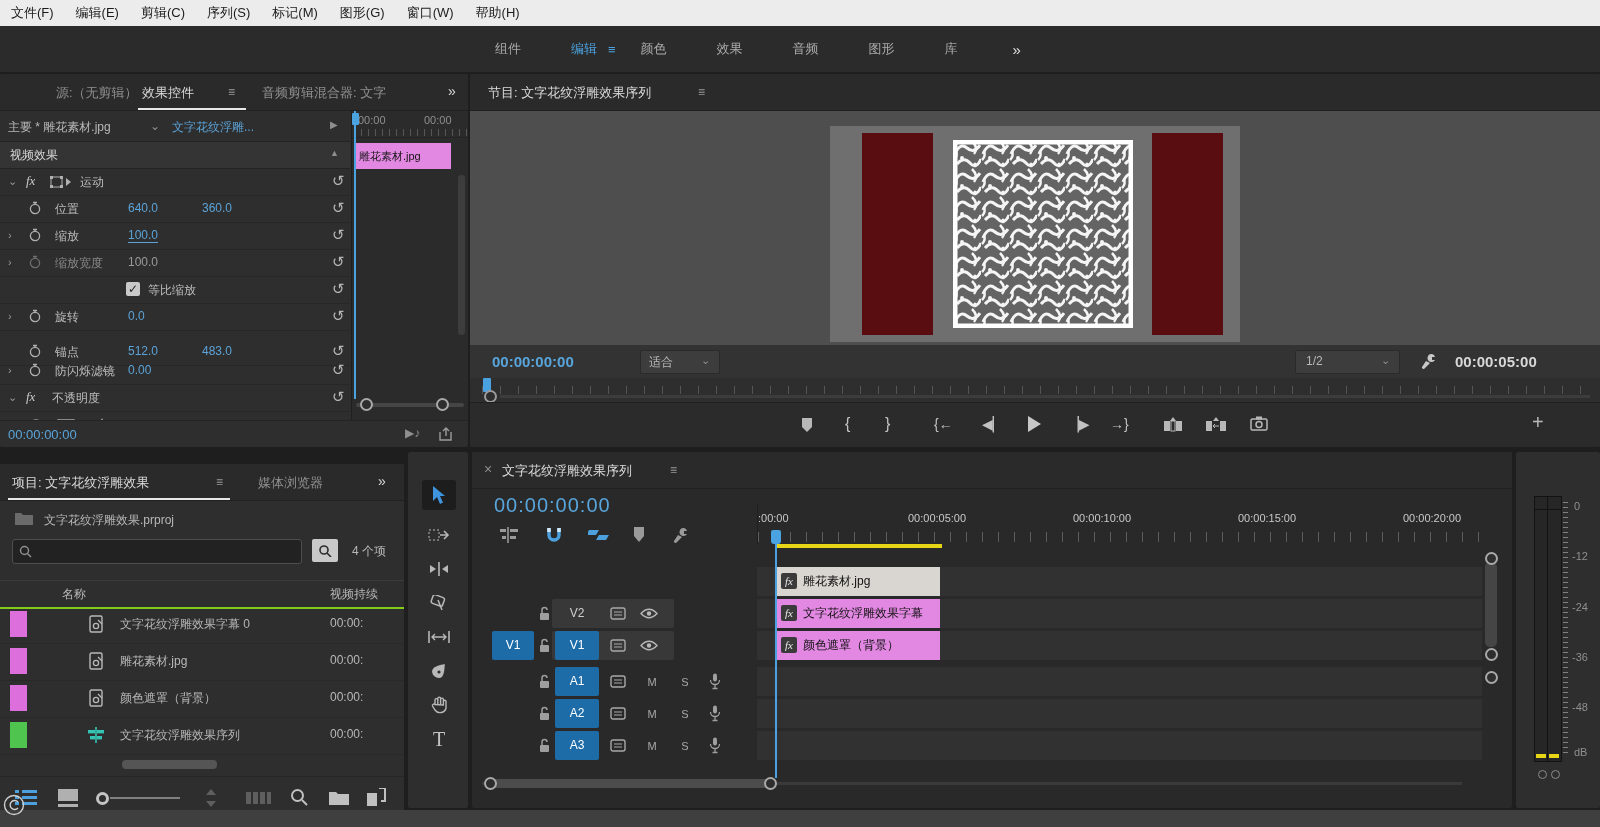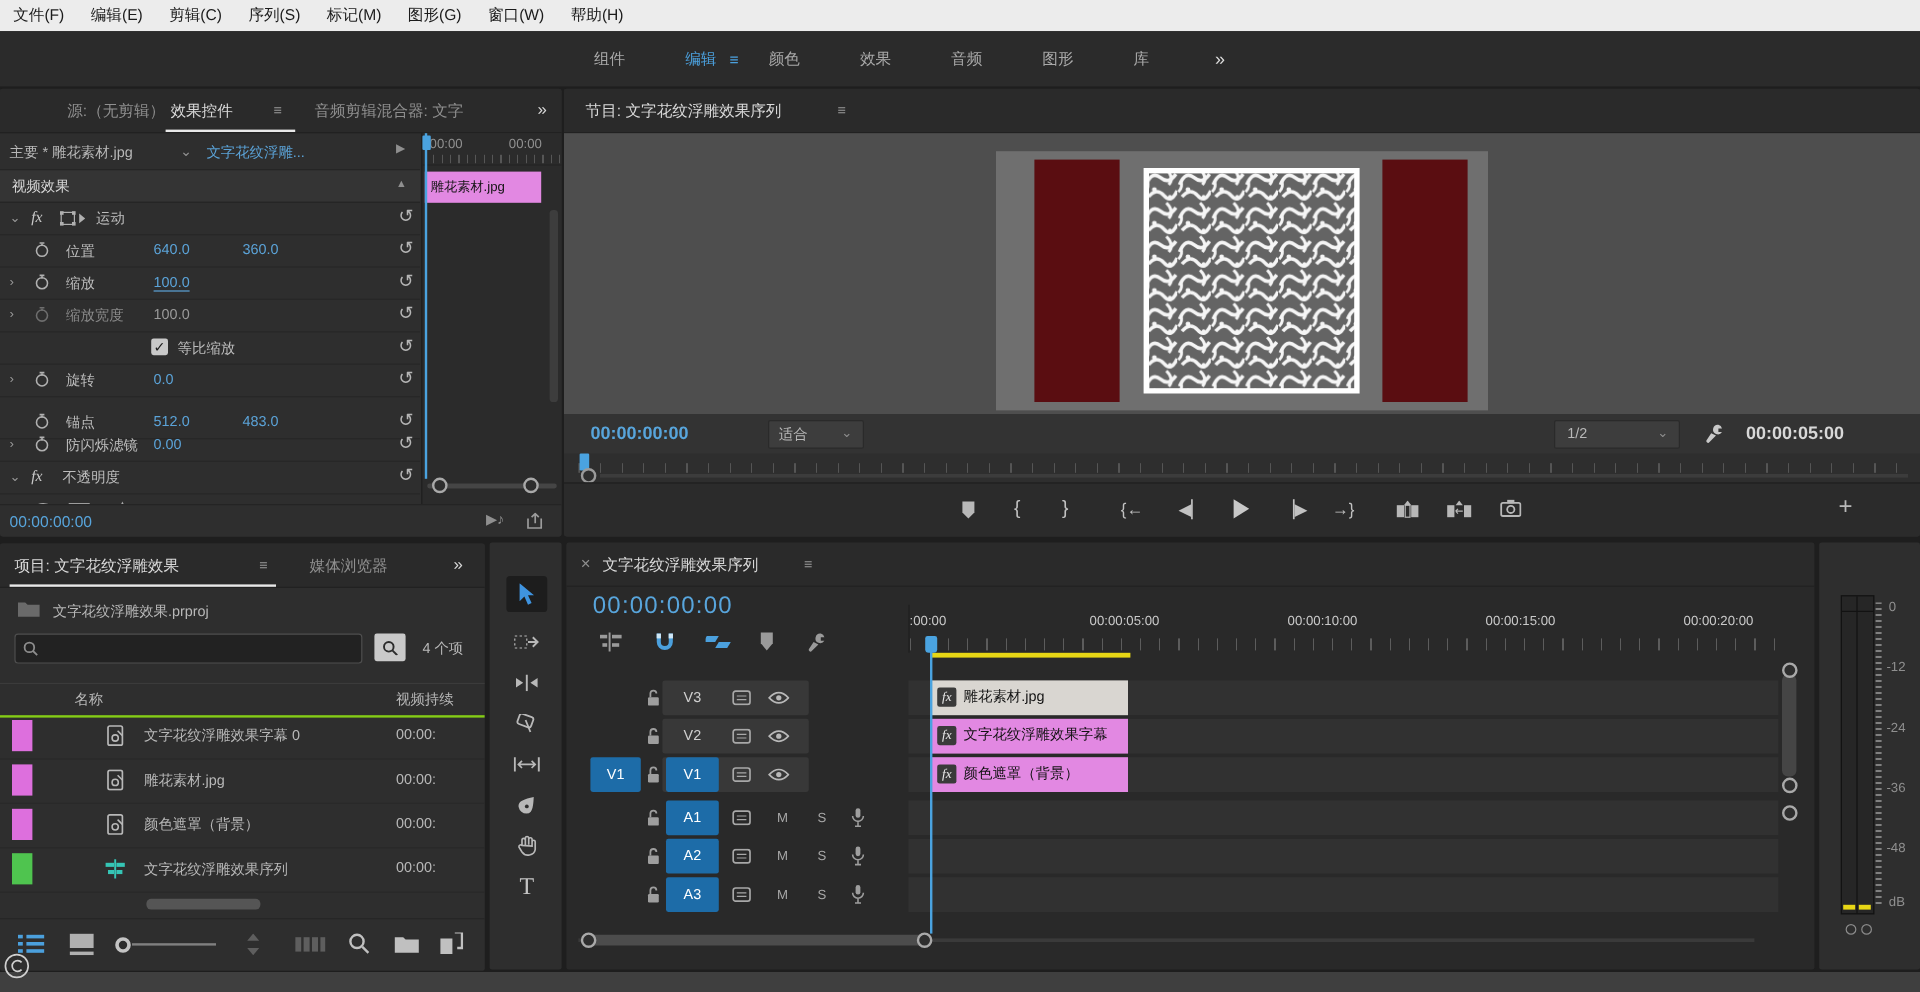--- a/index.html
+++ b/index.html
@@ -323,21 +323,21 @@
       </svg>
       <svg class="abs" style="left:780px;top:13px;" width="18" height="15" viewBox="0 0 18 15">
         <rect x="1" y="3" width="16" height="11" rx="1.5" fill="none" stroke="#b8b8b8" stroke-width="1.5"></rect>
         <rect x="6" y="0.5" width="6" height="3" fill="#b8b8b8"></rect>
         <circle cx="9" cy="8.5" r="3" fill="none" stroke="#b8b8b8" stroke-width="1.5"></circle>
       </svg>
       <span class="abs" style="left:1062px;top:8px;font-size:20px;color:#b8b8b8;">+</span>
     </div>
   </div>
 
-  <div class="panel" style="left:0;top:453px;width:404px;height:356px;">
+  <div class="panel" style="left:0;top:464px;width:404px;height:356px;">
     <div class="tabstrip">
       <span class="abs tab-active" style="left:12px;top:10px;">项目: 文字花纹浮雕效果</span>
       <span class="abs hamb" style="left:216px;top:11px;">≡</span>
       <div class="tab-underline" style="left:8px;width:222px;"></div>
       <span class="abs" style="left:258px;top:10px;">媒体浏览器</span>
       <span class="abs bright" style="left:378px;top:9px;font-size:14px;">»</span>
     </div>
 
     <div class="abs" style="left:0;top:40px;width:404px;height:30px;">
       <svg class="abs" style="left:14px;top:6px;" width="20" height="16" viewBox="0 0 20 16">
@@ -553,37 +553,20 @@
     <div class="clip" style="left: 303px; top: 147px; width: 165px; background: rgb(226, 136, 226);">
       <span class="fxbadge">fx</span><span>文字花纹浮雕效果字幕</span>
     </div>
     <div class="clip" style="left: 303px; top: 179px; width: 165px; background: rgb(226, 136, 226);">
       <span class="fxbadge">fx</span><span>颜色遮罩（背景）</span>
     </div>
 
     <div class="abs" style="left:303px;top:80px;width:2px;height:246px;background:#4aa3e0;"></div>
     <div class="abs" style="left:299px;top:78px;width:10px;height:14px;background:#4aa3e0;border-radius:2px 2px 3px 3px;"></div>
 
-    <div class="abs" style="left:0;top:115px;width:285px;height:29px;">
-      <svg class="abs" style="left:66px;top:7px;" width="13" height="15" viewBox="0 0 13 15">
-        <rect x="2" y="7" width="9" height="7" rx="1" fill="#9e9e9e"></rect>
-          <path d="M4,7 V4 a2.5,2.5 0 0 1 5,0" fill="none" stroke="#9e9e9e" stroke-width="1.5"></path>
-      </svg>
-      <div class="ctrl-strip"></div>
-      <span class="trkname">V3</span>
-      <svg class="abs" style="left:138px;top:8px;" width="16" height="13" viewBox="0 0 16 13">
-        <rect x="1" y="1" width="14" height="11" rx="2" fill="none" stroke="#a8a8a8" stroke-width="1.4"></rect>
-        <line x1="4" y1="5" x2="12" y2="5" stroke="#a8a8a8"></line>
-          <line x1="4" y1="8" x2="12" y2="8" stroke="#a8a8a8"></line>
-      </svg>
-      <svg class="abs" style="left:168px;top:9px;" width="18" height="11" viewBox="0 0 18 11">
-        <path d="M1,5.5 Q9,-3 17,5.5 Q9,14 1,5.5 Z" fill="none" stroke="#b8b8b8" stroke-width="1.4"></path>
-        <circle cx="9" cy="5.5" r="2.2" fill="#b8b8b8"></circle>
-      </svg>
-    </div>
     <div class="abs" style="left:0;top:147px;width:285px;height:29px;">
       <svg class="abs" style="left:66px;top:7px;" width="13" height="15" viewBox="0 0 13 15">
         <rect x="2" y="7" width="9" height="7" rx="1" fill="#9e9e9e"></rect>
           <path d="M4,7 V4 a2.5,2.5 0 0 1 5,0" fill="none" stroke="#9e9e9e" stroke-width="1.5"></path>
       </svg>
       <div class="ctrl-strip"></div>
       <span class="trkname">V2</span>
       <svg class="abs" style="left:138px;top:8px;" width="16" height="13" viewBox="0 0 16 13">
         <rect x="1" y="1" width="14" height="11" rx="2" fill="none" stroke="#a8a8a8" stroke-width="1.4"></rect>
         <line x1="4" y1="5" x2="12" y2="5" stroke="#a8a8a8"></line>

